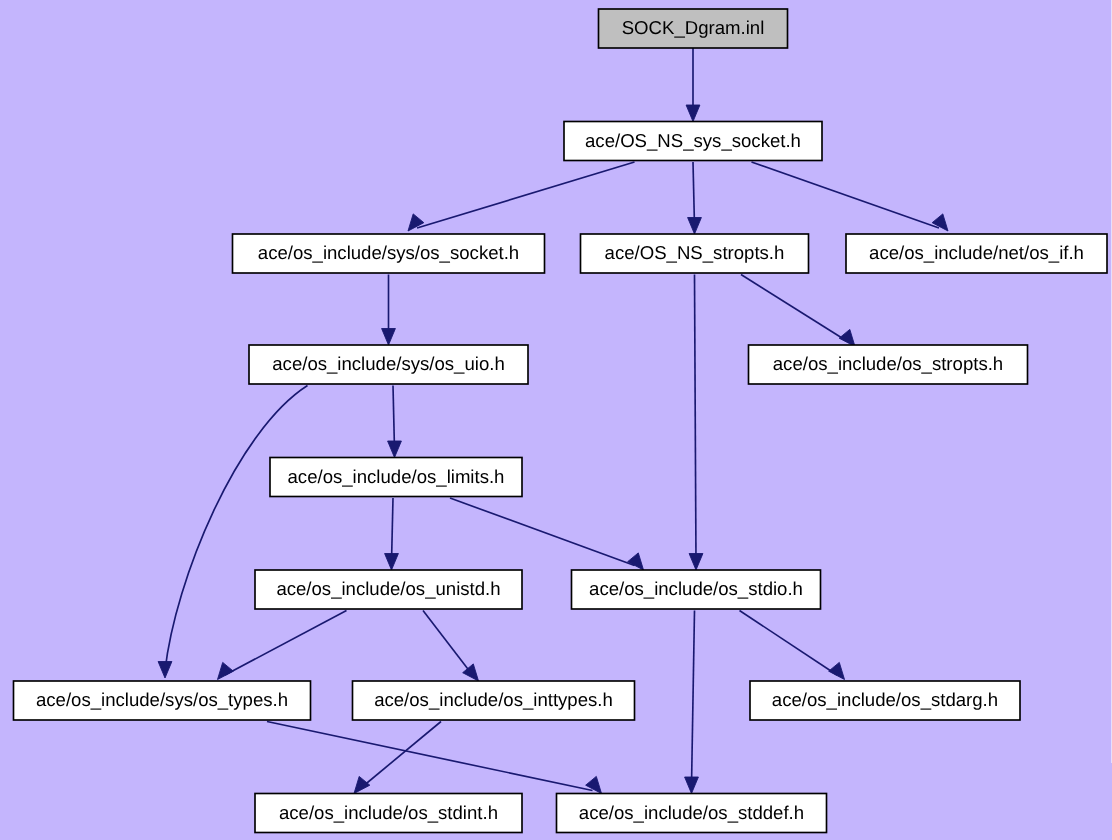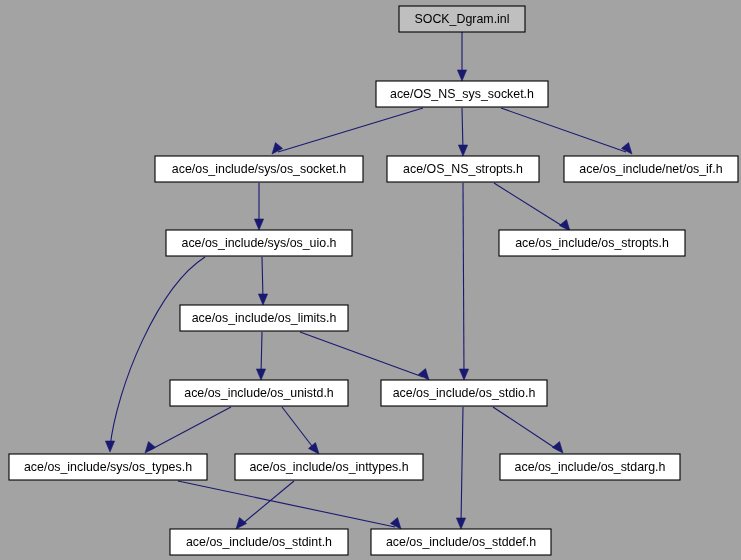--- a/index.html
+++ b/index.html
@@ -4,21 +4,21 @@
 <style>
   html, body {
     margin: 0;
     padding: 0;
     background: #ffffff;
   }
   #graph-root {
     position: relative;
     width: 741px;
     height: 560px;
-    background: #a3a3a3;
+    background: #c4b5fd;
     font-family: "Liberation Sans", sans-serif;
     overflow: hidden;
   }
   #graph-svg {
     position: absolute;
     left: 0;
     top: 0;
     width: 741px;
     height: 560px;
   }

